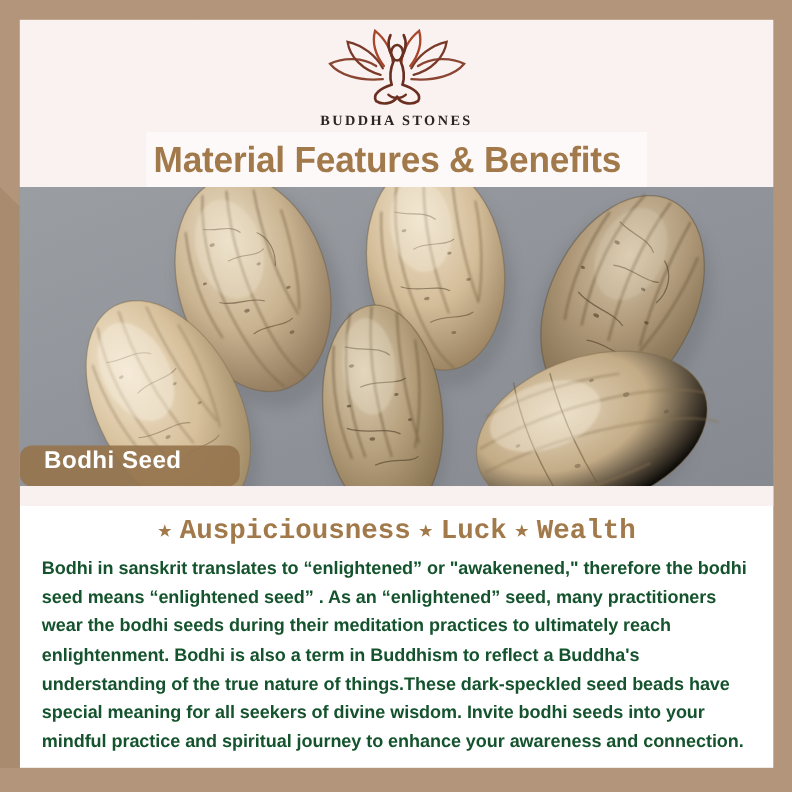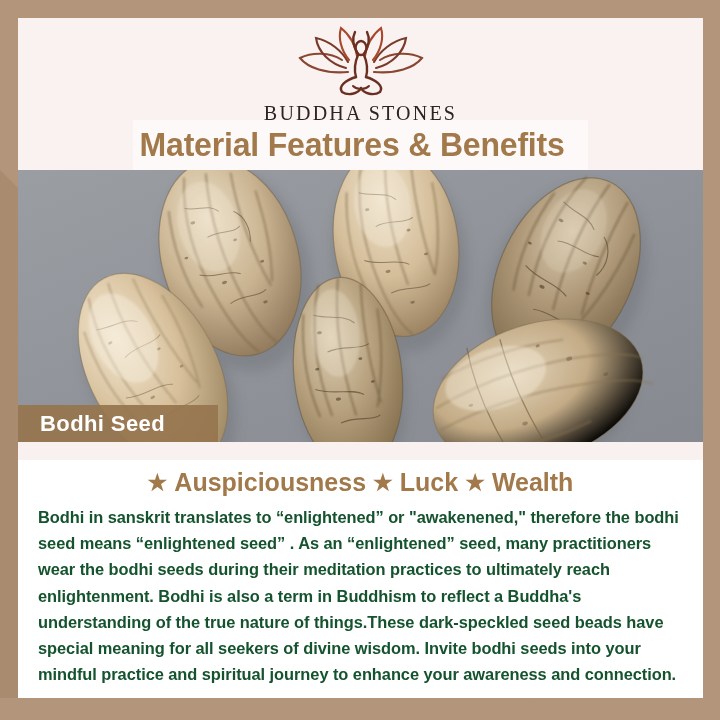--- a/index.html
+++ b/index.html
@@ -62,24 +62,24 @@
     position: absolute;
     left: 0; right: 0; top: 6px;
     display: flex;
     flex-direction: column;
     align-items: center;
   }
   .logo-mark { width: 150px; height: 76px; display: block; }
   .logo-word {
     margin-top: 2px;
     font-family: "Liberation Serif", serif;
-    font-size: 20px;
+    font-size: 13px;
     letter-spacing: 2.2px;
     color: #2e2320;
-    font-weight: 400;
+    font-weight: 700;
   }
 
   
   .title-band {
     position: absolute;
     left: 115px; top: 102px;
     width: 455px; height: 50px;
     background: #fdf9f8;
     display: flex;
     align-items: center;
@@ -105,21 +105,22 @@
   }
   .photo svg { display: block; width: 100%; height: 100%; }
 
   
   .caption-band {
     position: absolute;
     left: 18px; top: 405px;
     width: 200px; height: 37px;
     background: rgba(150,117,79,0.93);
     display: flex;
-    align-items: center;
+    align-items: flex-start;
+    border-radius: 11px;
   }
   .caption-text {
     margin-left: 22px;
     font-family: "Liberation Sans Narrow", "Liberation Sans", sans-serif;
     font-weight: 700;
     font-size: 22px;
     color: #ffffff;
     letter-spacing: 0.4px;
     white-space: nowrap;
   }
@@ -135,21 +136,21 @@
     position: absolute;
     left: 0; top: 0;
     width: 100%; height: 18px;
     background: #f9f1ef;
   }
 
   .benefits {
     position: absolute;
     left: 0; right: 0; top: 26px;
     text-align: center;
-    font-family: Liberation Sans, sans-serif;
+    font-family: Liberation Mono, monospace;
     font-weight: 700;
     font-size: 25px;
     color: #a1794a;
     white-space: nowrap;
   }
   .benefits .star { font-size: 22px; vertical-align: 1px; }
   .benefits .gap { display: inline-block; width: 7px; }
 
   .body-copy {
     position: absolute;

